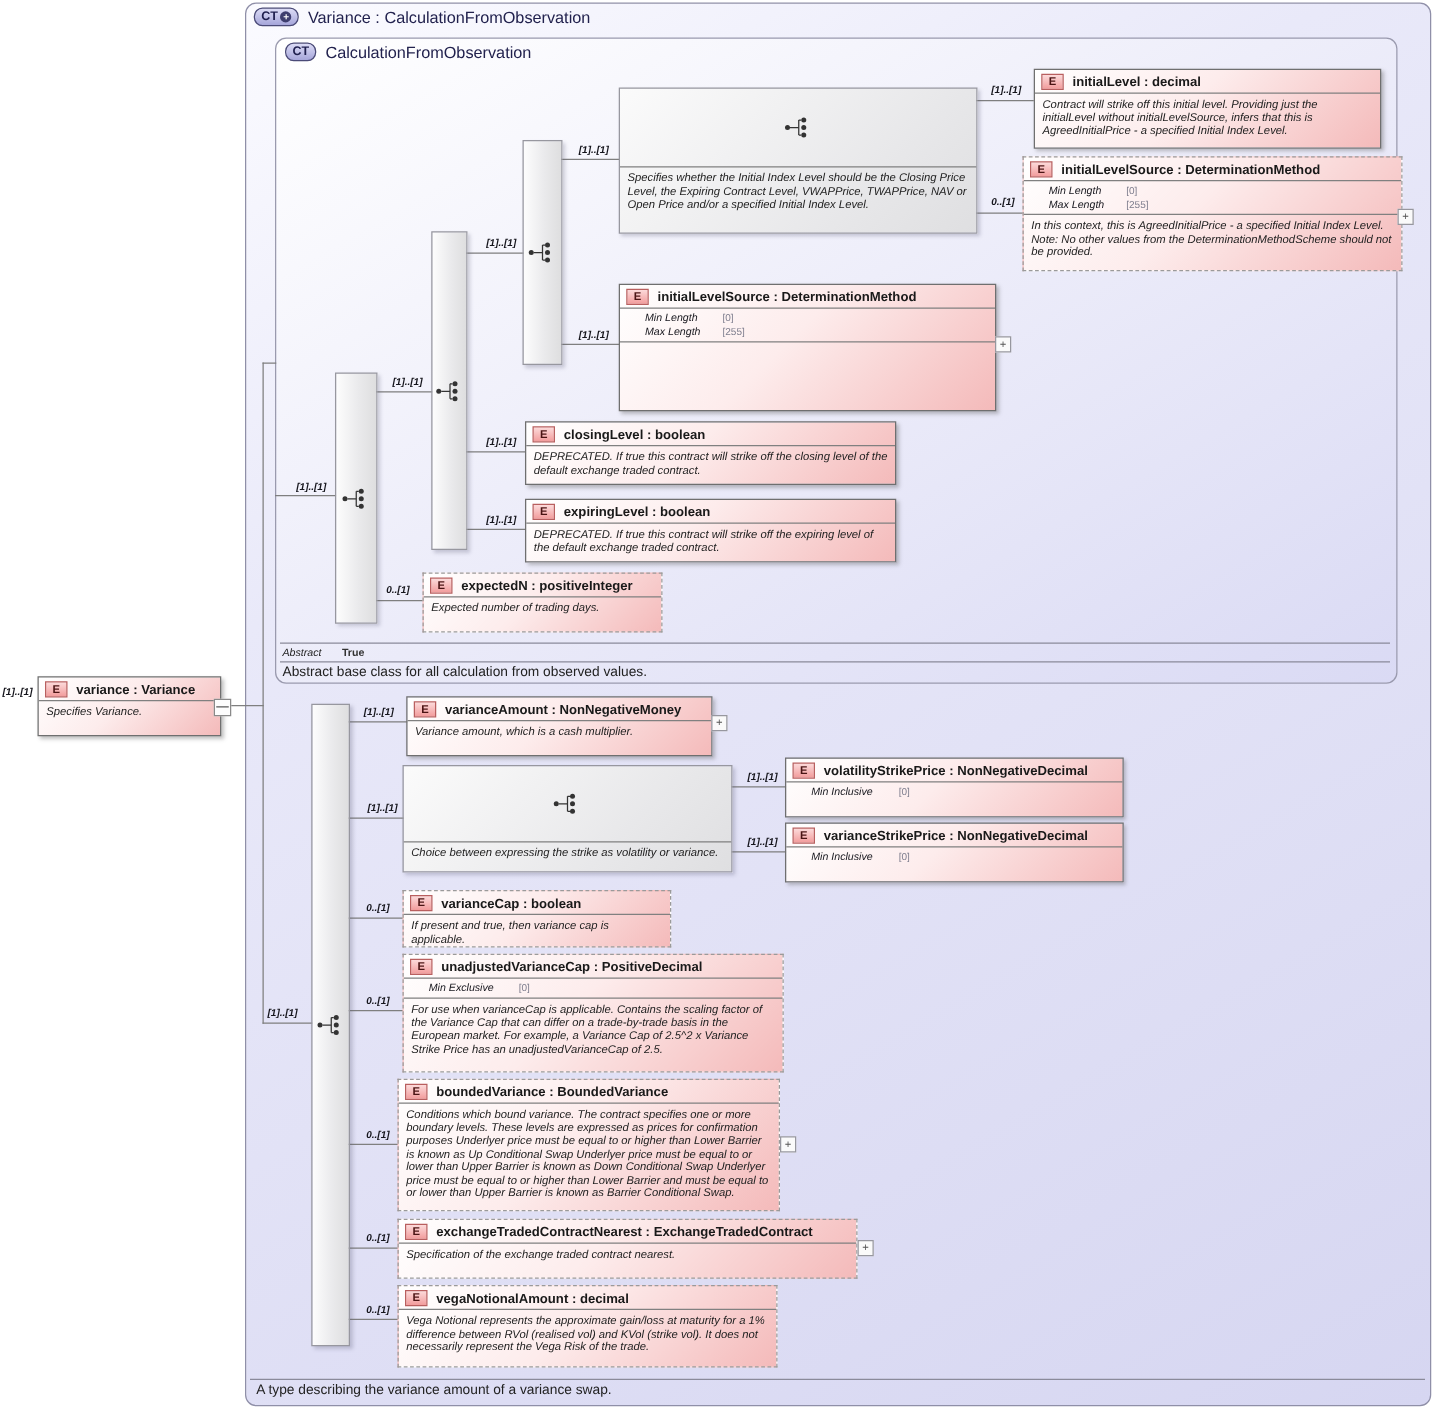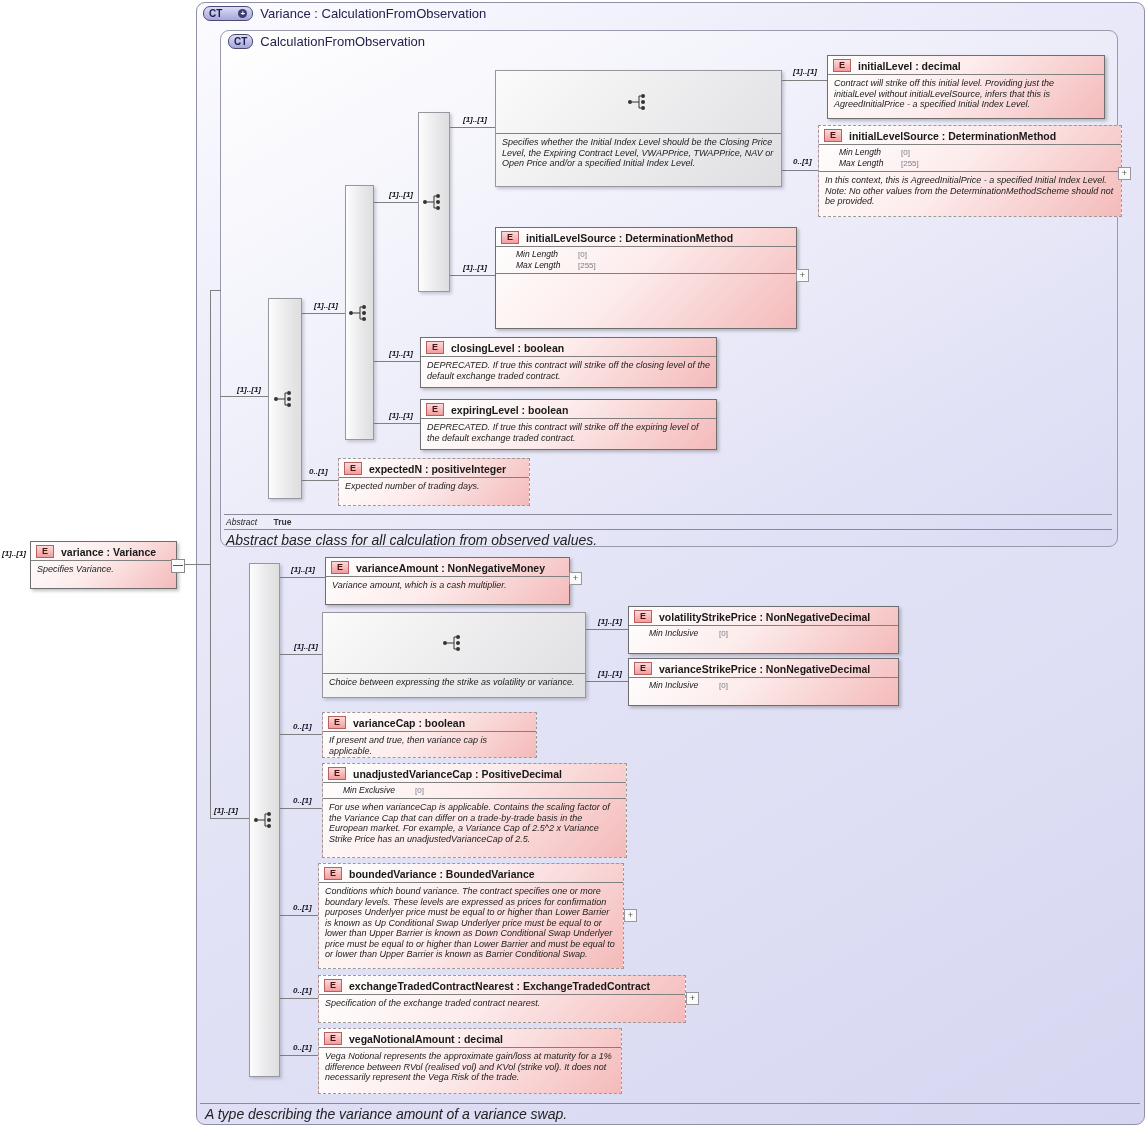--- a/index.html
+++ b/index.html
@@ -6,21 +6,21 @@
   #canvas{position:relative;width:1147px;height:1128px;font-family:"Liberation Sans",sans-serif;overflow:hidden;}
 
   
   .panel{position:absolute;border-radius:9px;}
   .outer-panel{left:196px;top:2px;width:947px;height:1121px;border:1px solid #8f8fa8;
     background:linear-gradient(150deg,#fbfbff 0%,#e9e9f9 30%,#d6d6f1 100%);}
   .inner-panel{left:220px;top:30px;width:896px;height:515px;border:1px solid #9a9aae;
     background:linear-gradient(150deg,#ffffff 0%,#eeeefa 45%,#dadaf4 100%);}
 
   .phead{position:absolute;display:flex;align-items:center;gap:7px;}
-  .ctbadge{display:inline-flex;align-items:center;gap:16px;border:1px solid #4a4a77;border-radius:7px;
+  .ctbadge{display:inline-flex;align-items:center;gap:2px;border:1px solid #4a4a77;border-radius:7px;
     background:linear-gradient(180deg,#dcdcf6,#a6a6da);color:#1f1f4e;font-weight:bold;font-size:10px;
     padding:1px 5px;line-height:11px;}
   .plusdot{display:inline-block;width:9px;height:9px;border-radius:50%;background:#3d3d6e;color:#fff;
     font-size:8px;line-height:9px;text-align:center;font-weight:bold;}
   .ptitle{font-size:13px;font-weight:normal;color:#22224e;white-space:nowrap;}
 
   
   .hline,.vline{position:absolute;background:#7f7f7f;}
   .hline{height:1px;}
   .vline{width:1px;}
@@ -52,21 +52,21 @@
   .edoc{font-size:9px;font-style:italic;color:#222;padding:3px 6px;line-height:10.5px;}
 
   
   .plusbox{position:absolute;width:11px;height:11px;border:1px solid #97979f;background:#fafafa;
     color:#555;font-size:9px;line-height:10px;text-align:center;}
   .connbox{position:absolute;width:12px;height:12px;border:1px solid #8a8a8a;background:#fdfdfd;}
   .connbox i{position:absolute;left:1px;right:1px;top:5px;height:1px;background:#5a5a5a;}
   .abs-row{position:absolute;font-size:8.5px;}
   .abs-label{font-style:italic;color:#222;}
   .abs-value{font-weight:bold;color:#333;}
-  .footdoc{position:absolute;font-size:14px;font-style:italic;color:#222;white-space:nowrap;}
+  .footdoc{position:absolute;font-size:11px;color:#222;white-space:nowrap;}
 </style>
 </head>
 <body>
 
 <div id="canvas">
 
   <div class="panel outer-panel"></div>
 
   <div class="panel inner-panel"></div>
 

